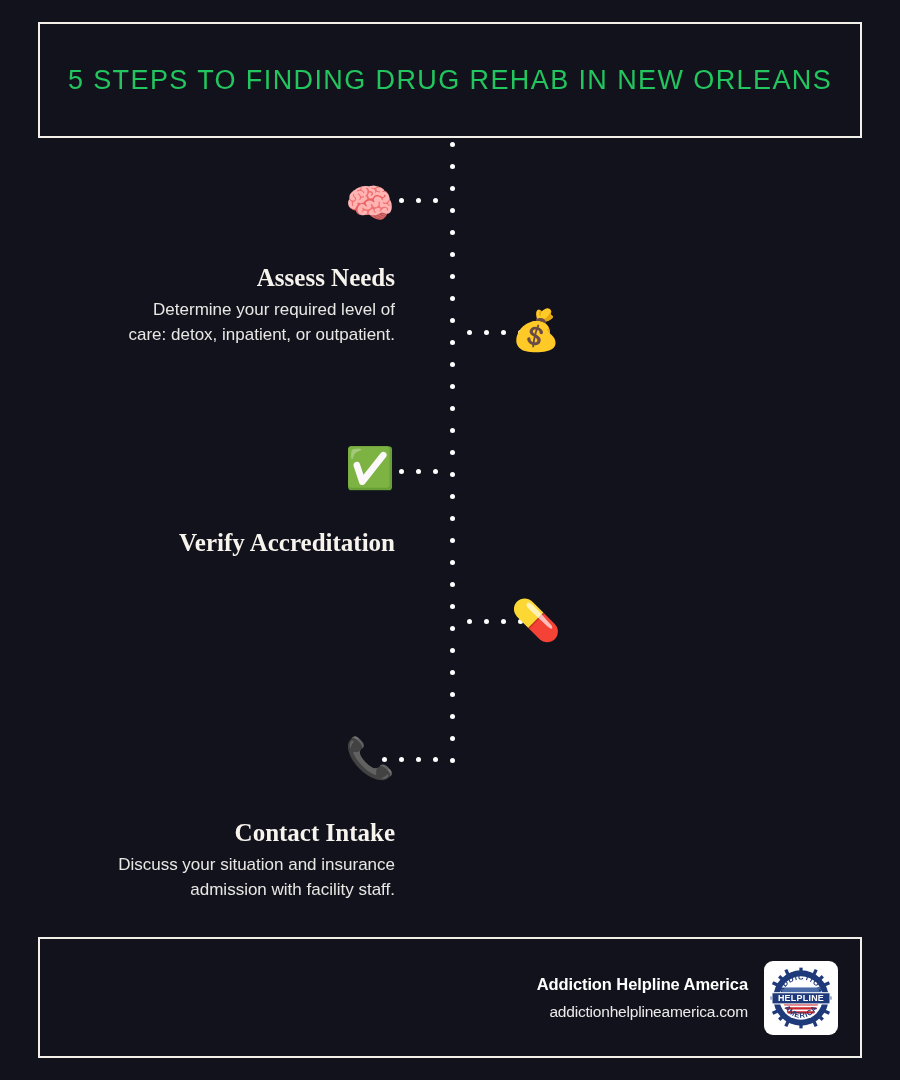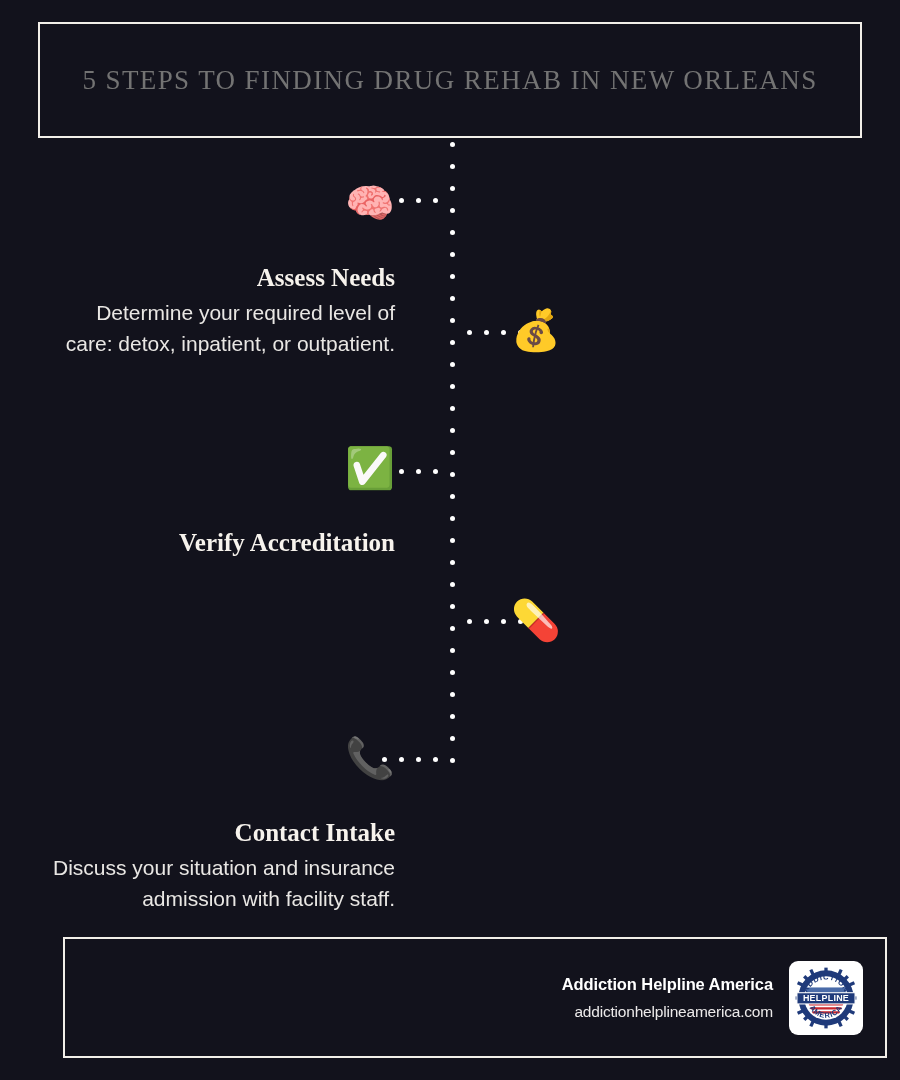--- a/index.html
+++ b/index.html
@@ -13,24 +13,24 @@
   }
   .canvas { position:absolute; inset:0; background:#12121c; }
 
   
   .title-box {
     position:absolute; left:38px; top:22px; width:824px; height:116px;
     border:2px solid #f2efe9;
     display:flex; align-items:center; justify-content:center;
   }
   .title-text {
-    font-family:Liberation Serif, serif;
+    font-family:Liberation Sans, sans-serif;
     font-size:27px;
     letter-spacing:1.4px;
-    color:#737373;
+    color:#22c55e;
     text-align:center;
     white-space:nowrap;
     font-weight:400;
   }
 
   
   .spine { position:absolute; left:449px; top:142px; width:7px; height:625px; }
   .dot {
     position:absolute; width:5px; height:5px; border-radius:50%;
     background:#ffffff;
@@ -51,34 +51,33 @@
     font-family:"Liberation Serif", serif;
     font-weight:700;
     font-size:25px;
     color:#f7f3ed;
     line-height:1.25;
     white-space:nowrap;
     margin-top:16px;
   }
   .step .body {
     font-family:"Liberation Sans", sans-serif;
-    font-size:21px;
+    font-size:17px;
     color:#e9e7e4;
     line-height:1.45;
     margin-top:5px;
     white-space:pre-line;
   }
   .step.right-al { text-align:right; }
   .step.left-al  { text-align:left; }
 
   
   .footer-box {
     position:absolute; left:38px; top:937px; width:824px; height:121px;
     border:2px solid #f2efe9;
-    margin-left:25px;
   }
   .footer-inner {
     position:absolute; right:22px; top:0; height:100%;
     display:flex; align-items:center; gap:16px;
   }
   .footer-text { text-align:right; }
   .brand {
     font-family:"Liberation Sans", sans-serif;
     font-weight:700; font-size:16.5px; color:#ffffff;
     letter-spacing:-0.1px;

